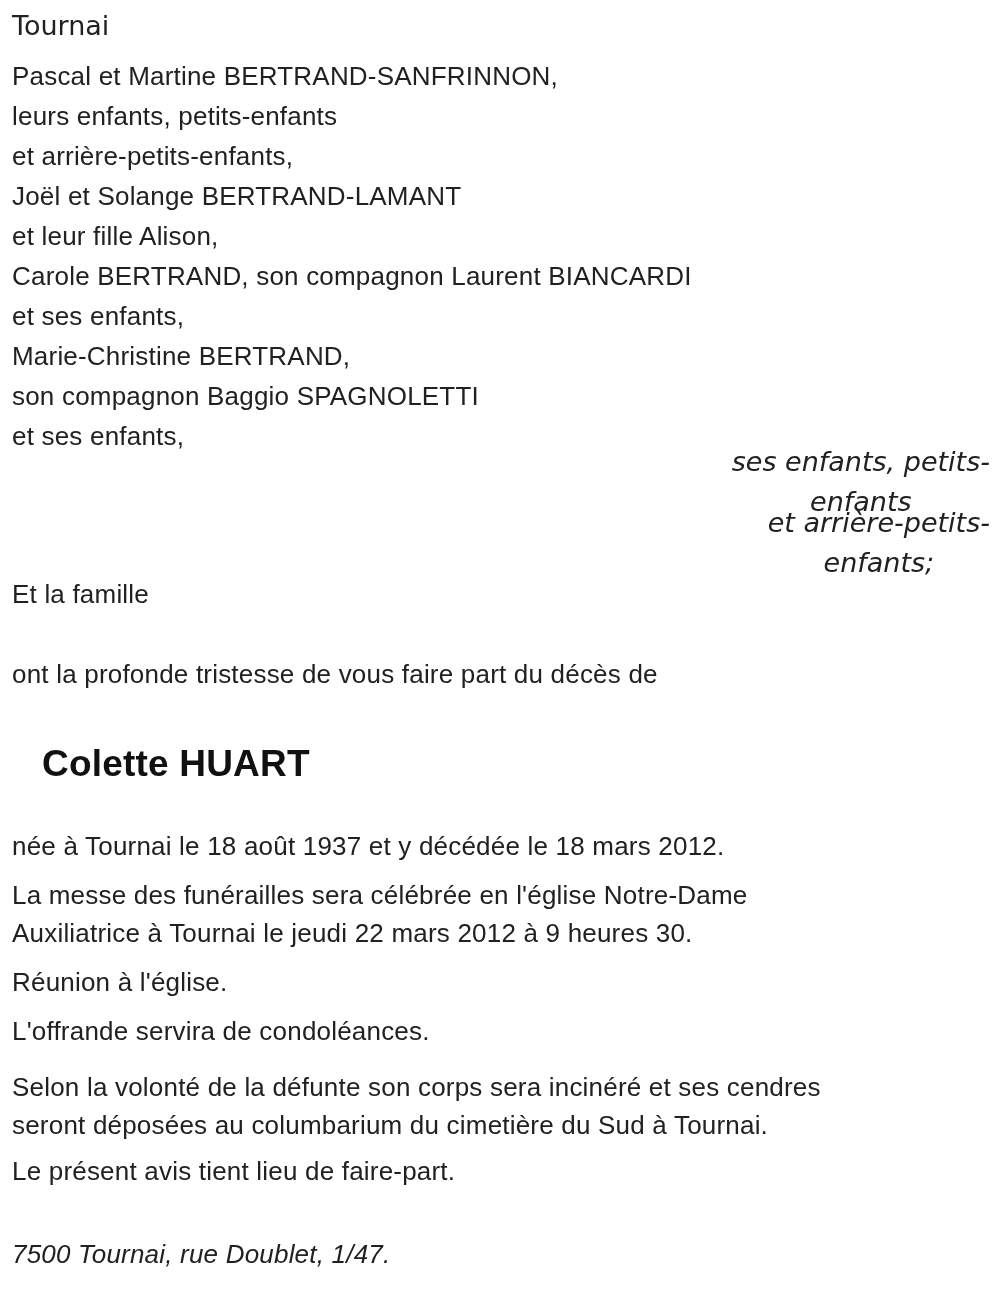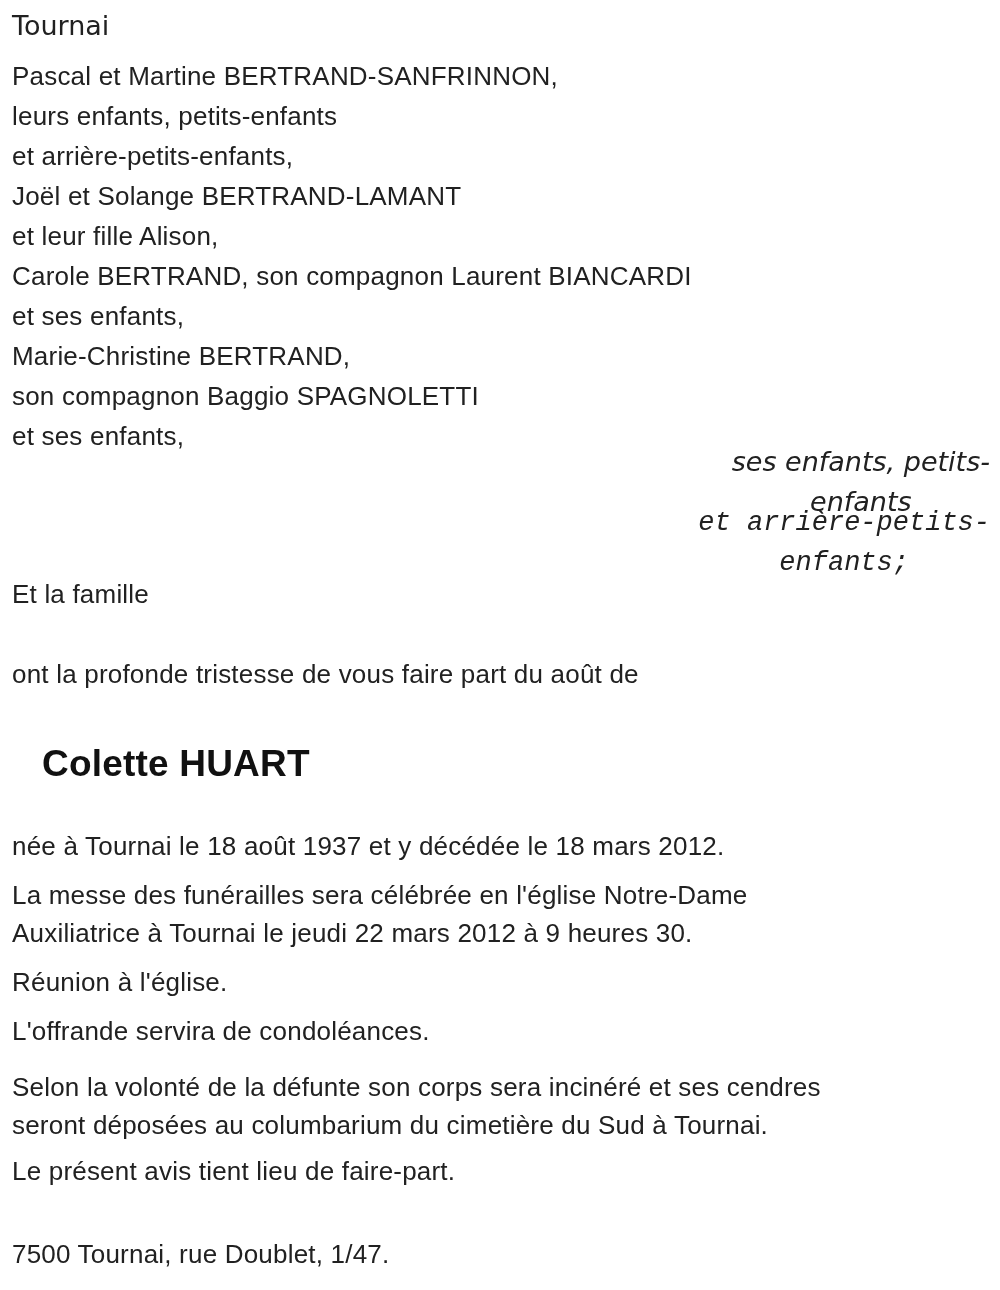--- a/index.html
+++ b/index.html
@@ -47,31 +47,31 @@
     font-size: 37px;
     line-height: 46px;
     letter-spacing: 0.2px;
     color: var(--name-color, #111111);
     margin-left: 30px;
   }
   
   #city          { top: 6px; }
   #family        { top: 56px; }
   #note-a        { top: 442px; }
-  #note-b        { top: 503px; font-family: Liberation Mono, monospace; }
+  #note-b        { top: 503px; }
   #closing       { top: 574px; }
   #announce      { top: 654px; }
   #name          { top: 741px; }
   #born          { top: 826px; }
   #mass          { top: 876px; }
   #meeting       { top: 962px; }
   #offering      { top: 1011px; }
   #cremation     { top: 1068px; }
   #avis          { top: 1151px; }
-  #address       { top: 1234px; }
+  #address       { top: 1234px; font-style: italic; }
 </style>
 </head>
 <body>
 
 <div class="page" style="--page-bg: #ffffff; --text-color: #212121; --name-color: #111111;">
 
   <div id="city" class="para wide">Tournai</div>
 
   <div id="family" class="para">Pascal et Martine BERTRAND-SANFRINNON,
 leurs enfants, petits-enfants
@@ -85,21 +85,21 @@
 et ses enfants,</div>
 
   <div id="note-a" class="para note">ses enfants, petits-
 enfants</div>
 
   <div id="note-b" class="para note">et arrière-petits-
 enfants;</div>
 
   <div id="closing" class="para">Et la famille</div>
 
-  <div id="announce" class="para">ont la profonde tristesse de vous faire part du août de</div>
+  <div id="announce" class="para">ont la profonde tristesse de vous faire part du décès de</div>
 
   <div id="name" class="para deceased-name">Colette HUART</div>
 
   <div id="born" class="para">née à Tournai le 18 août 1937 et y décédée le 18 mars 2012.</div>
 
   <div id="mass" class="para tight">La messe des funérailles sera célébrée en l'église Notre-Dame
 Auxiliatrice à Tournai le jeudi 22 mars 2012 à 9 heures 30.</div>
 
   <div id="meeting" class="para">Réunion à l'église.</div>
 

